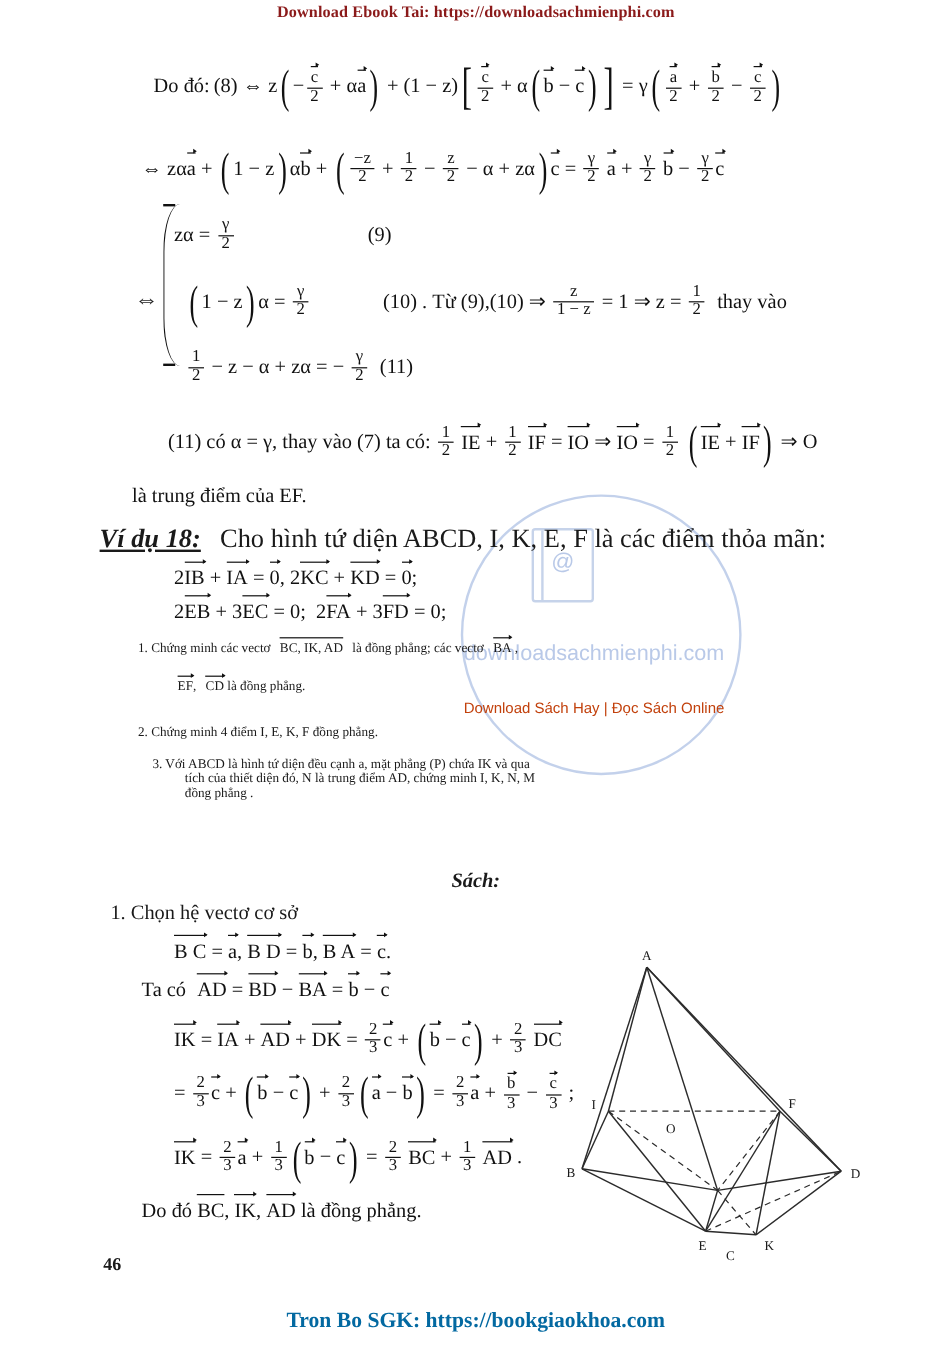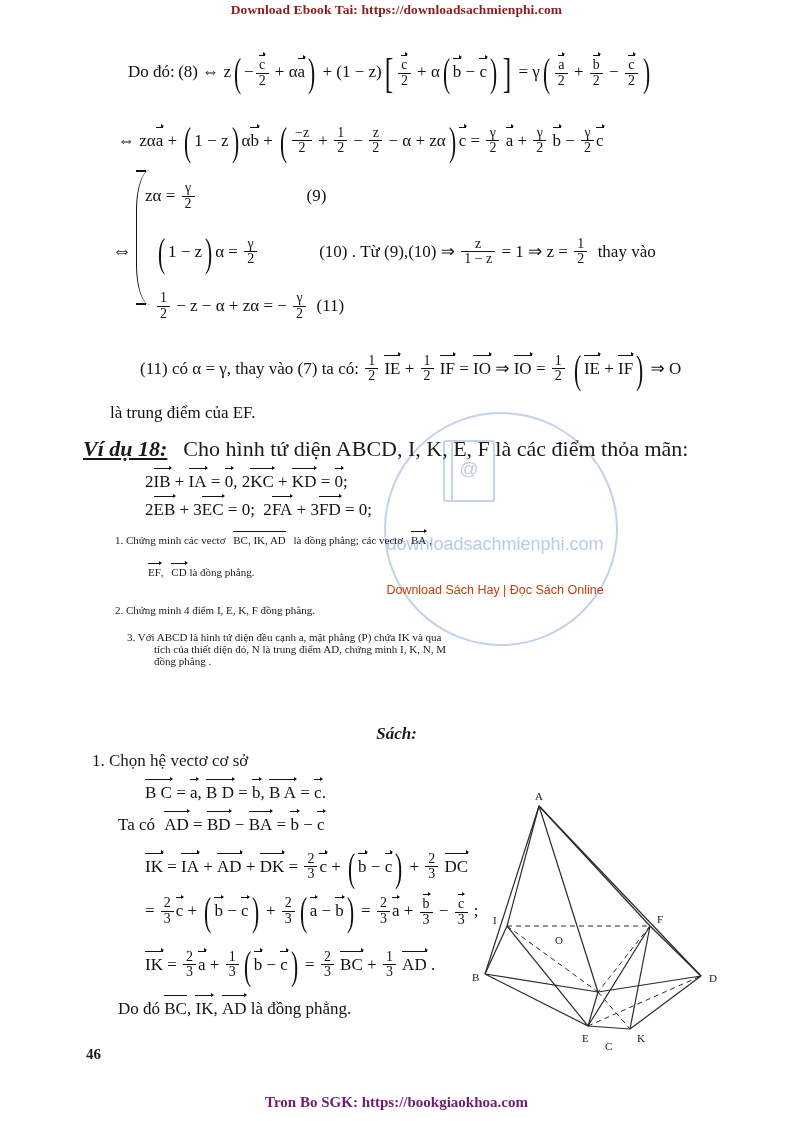--- a/index.html
+++ b/index.html
@@ -18,22 +18,22 @@
     text-align:center;
     font-family:"Liberation Serif", serif;
     font-size:13.5px; font-weight:bold;
     color:#8b1a1a;
     letter-spacing:0.1px;
   }
   .bottom-banner {
     position:absolute; bottom:10px; left:0; width:793px;
     text-align:center;
     font-family:"Liberation Serif", serif;
-    font-size:15px; font-weight:bold;
-    color:#701a75;
+    font-size:18px; font-weight:bold;
+    color:#0369a1;
   }
 
   .content { position:absolute; left:0; top:34px; width:793px; }
 
   .math-line { font-size:17px; line-height:1.25; color:#111; }
 
   
   .frac { display:inline-block; vertical-align:middle; text-align:center;
           font-size:0.82em; line-height:1.05; margin:0 2px; position:relative; top:-1px;}
   .frac .num { display:block; padding:0 3px; border-bottom:1px solid #111; }

